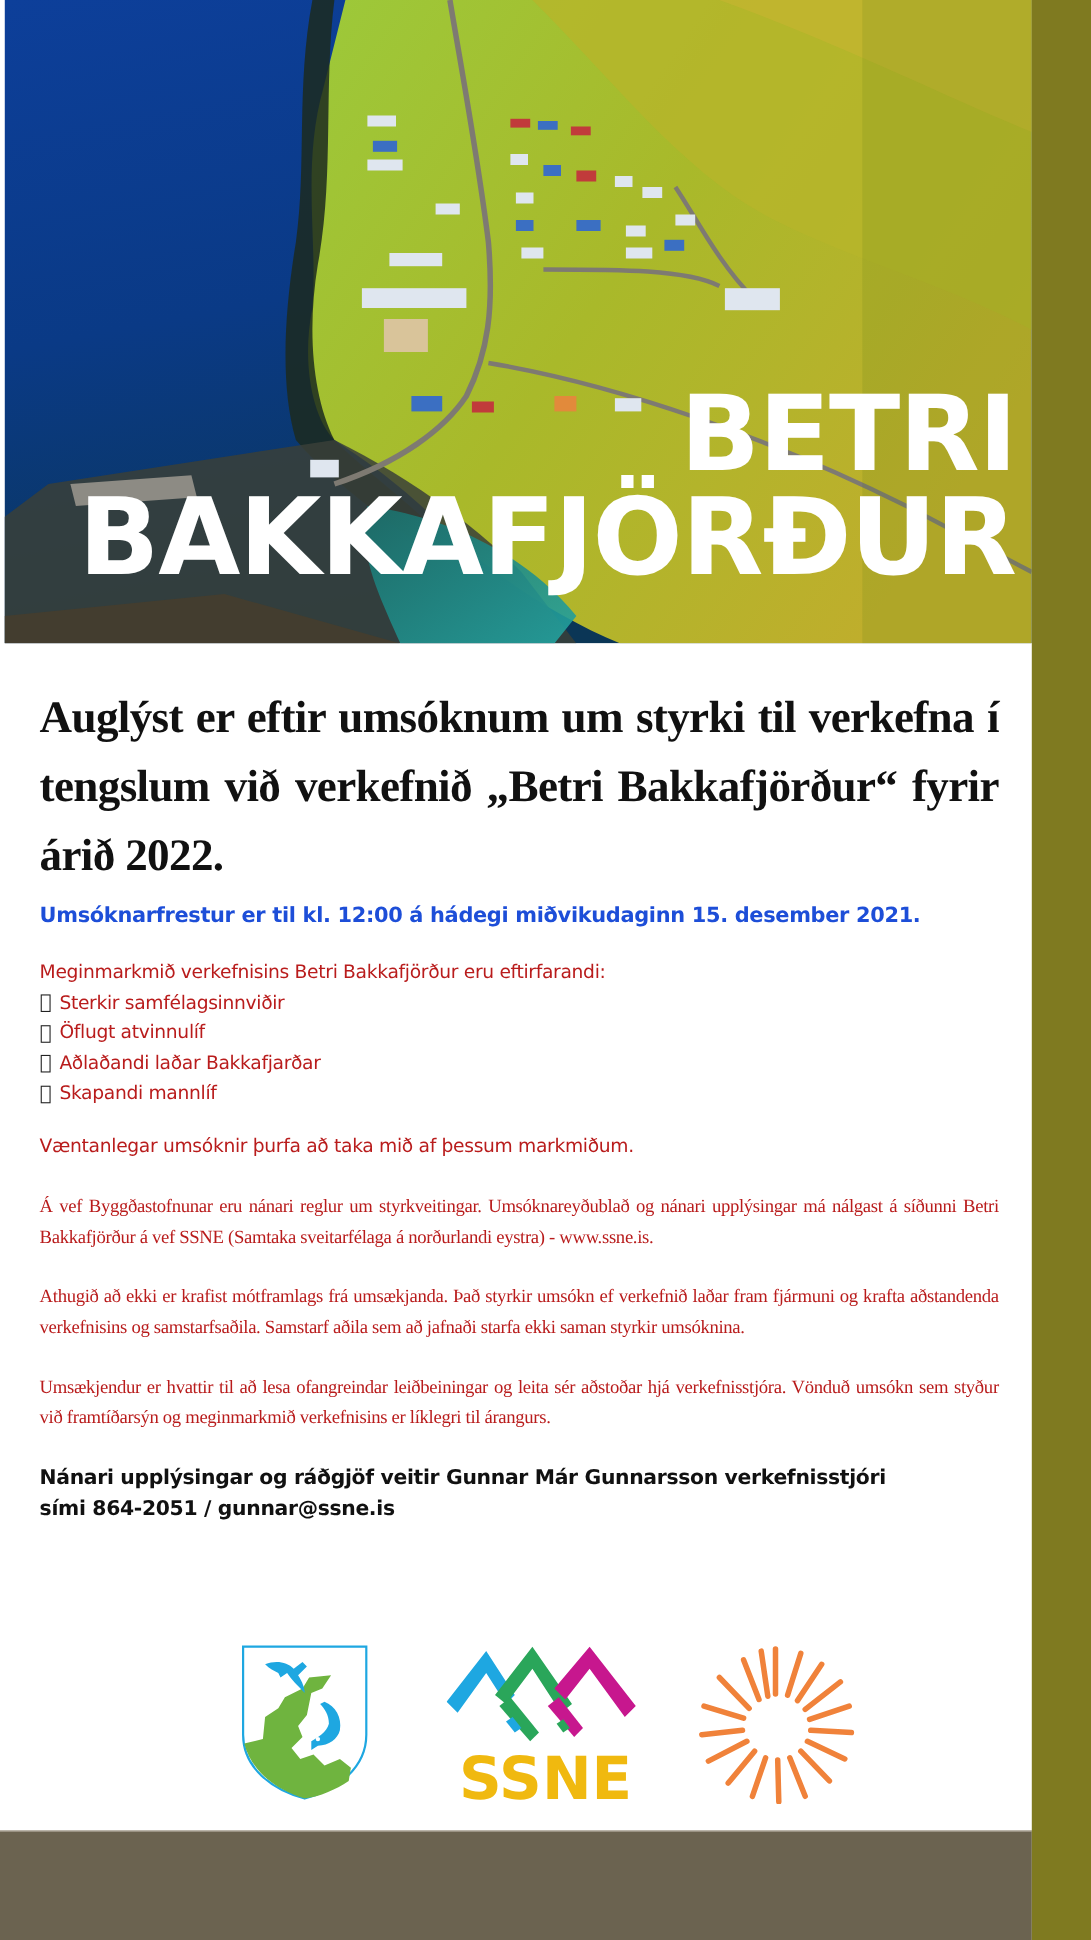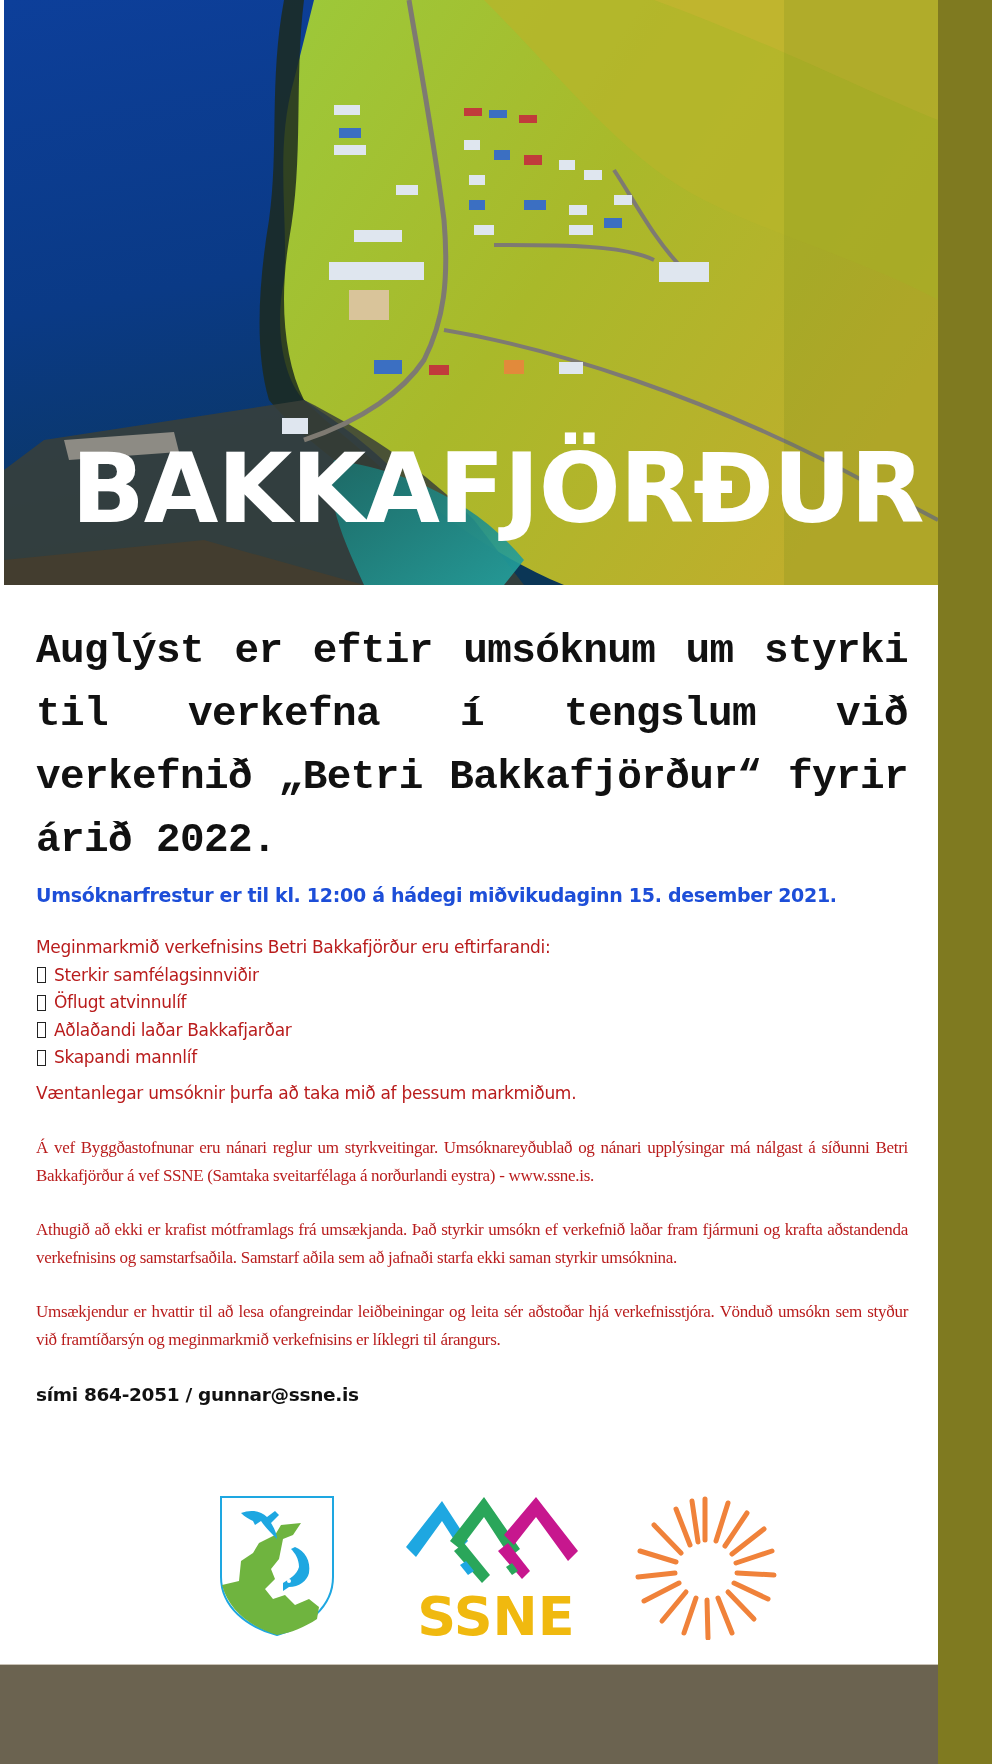--- a/index.html
+++ b/index.html
@@ -17,29 +17,29 @@
 
   
   .hero { position: absolute; left: 4px; top: 0; width: 934px; height: 585px; overflow: hidden; }
   .hero-svg { position: absolute; left: 0; top: 0; width: 934px; height: 585px; display: block; }
   .hero-title { position: absolute; right: 14px; color: #ffffff; font-family: "DejaVu Sans", sans-serif; font-weight: bold; letter-spacing: -1px; text-align: right; line-height: 1; }
   .hero-title.line1 { top: 348px; font-size: 95px; }
   .hero-title.line2 { top: 440px; font-size: 97px; transform: scaleX(0.995); transform-origin: right; }
 
   
   .content { position: absolute; left: 36px; top: 620px; width: 872px; }
-  .headline { font-family: Liberation Mono, monospace; font-weight: bold; font-size: 41px; line-height: 63px; text-align: justify; text-align-last: left; letter-spacing: -0.6px; color: #111; }
+  .headline { font-family: Liberation Serif, serif; font-weight: bold; font-size: 41px; line-height: 63px; text-align: justify; text-align-last: left; letter-spacing: -0.6px; color: #111; }
   .deadline { margin-top: 10px; font-family: "DejaVu Sans", sans-serif; font-weight: bold; font-size: 19px; line-height: 26px; letter-spacing: -0.3px; color: #1d4ed8; }
 
   .body-text { font-family: "DejaVu Sans", sans-serif; font-size: 17px; line-height: 27.5px; color: #b91c1c; letter-spacing: -0.3px; }
   .goals { margin-top: 26px; }
   .goal-item { display: flex; align-items: center; text-align: right; }
   .tofu { display: inline-block; width: 9px; height: 16px; border: 1.2px solid #222; margin-right: 8px; margin-left: 1px; flex: none; }
   .para { margin-top: 20px; text-align: justify; }
-  .para.first { margin-top: 8px; }
+  .para.first { margin-top: 20px; }
   .para.gap { margin-top: 27px; font-family: Liberation Serif, serif; }
   .contact { margin-top: 28px; font-weight: bold; font-family: "DejaVu Sans", sans-serif; font-size: 18.5px; line-height: 27.5px; letter-spacing: -0.3px; color: #111; }
 
   
   .logos { position: absolute; left: 0; top: 1495px; width: 826px; height: 150px; }
   .logo { position: absolute; top: 0; }
   .logo-shield { left: 219px; width: 116px; height: 142px; }
   .logo-ssne { left: 406px; width: 180px; height: 145px; }
   .logo-sun { left: 632px; width: 146px; height: 145px; }
 </style>
@@ -112,20 +112,21 @@
         <rect x="565" y="205" width="18" height="10"></rect>
         <rect x="610" y="195" width="18" height="10"></rect>
         <rect x="580" y="170" width="18" height="10"></rect>
         <rect x="600" y="218" width="18" height="10" fill="#3b6fc2"></rect>
         <rect x="565" y="225" width="24" height="10"></rect>
         <rect x="470" y="225" width="20" height="10"></rect>
       </g>
 
       <rect x="780" y="0" width="154" height="585" fill="#5a7a15" opacity="0.15"></rect>
     </svg>
+    <div class="hero-title line1">BETRI</div>
     <div class="hero-title line2">BAKKAFJÖRÐUR</div>
   </div>
 
   <div class="content">
     <h1 class="headline">Auglýst er eftir umsóknum um styrki til verkefna í tengslum við verkefnið „Betri Bakkafjörður“ fyrir árið 2022.</h1>
     <div class="deadline">Umsóknarfrestur er til kl. 12:00 á hádegi miðvikudaginn 15. desember 2021.</div>
 
     <div class="body-text goals">
       <div>Meginmarkmið verkefnisins Betri Bakkafjörður eru eftirfarandi:</div>
       <div class="goal-item">
@@ -145,20 +146,21 @@
         <span>Skapandi mannlíf</span>
       </div>
     </div>
 
     <p class="body-text para first">Væntanlegar umsóknir þurfa að taka mið af þessum markmiðum.</p>
     <p class="body-text para gap">Á vef Byggðastofnunar eru nánari reglur um styrkveitingar. Umsóknareyðublað og nánari upplýsingar má nálgast á síðunni Betri Bakkafjörður á vef SSNE (Samtaka sveitarfélaga á norðurlandi eystra) - www.ssne.is.</p>
     <p class="body-text para gap">Athugið að ekki er krafist mótframlags frá umsækjanda. Það styrkir umsókn ef verkefnið laðar fram fjármuni og krafta aðstandenda verkefnisins og samstarfsaðila. Samstarf aðila sem að jafnaði starfa ekki saman styrkir umsóknina.</p>
     <p class="body-text para gap">Umsækjendur er hvattir til að lesa ofangreindar leiðbeiningar og leita sér aðstoðar hjá verkefnisstjóra. Vönduð umsókn sem styður við framtíðarsýn og meginmarkmið verkefnisins er líklegri til árangurs.</p>
 
     <div class="contact">
+      <div>Nánari upplýsingar og ráðgjöf veitir Gunnar Már Gunnarsson verkefnisstjóri</div>
       <div>sími 864-2051  / gunnar@ssne.is</div>
     </div>
   </div>
 
   <div class="logos">
     <svg class="logo logo-shield" viewBox="0 0 116 142">
       <path d="M2 2 L114 2 L114 82 C114 112 88 132 58 140 C28 132 2 112 2 82 Z" fill="#ffffff" stroke="#1ea7e1" stroke-width="2"></path>
       <path d="M3 90 L20 86 L22 66 L34 58 L40 48 L56 40 L62 30 L82 28 L74 40 L64 44 L60 64 L52 74 L56 84 L46 94 L54 104 L66 100 L76 110 L90 104 L100 112 L98 124 C86 132 72 138 58 140 C32 132 10 116 3 90 Z" fill="#6fb43f"></path>
       <path d="M22 18 C32 14 42 16 48 22 L56 16 L60 20 L52 28 C56 34 58 40 58 44 C52 38 46 32 42 26 L36 30 L34 26 C30 24 26 22 22 18 Z" fill="#1ea7e1"></path>
       <path d="M76 52 C86 56 92 66 90 78 C88 86 80 92 70 92 L64 96 L64 88 C70 84 78 80 80 72 C80 64 76 58 72 54 Z" fill="#1ea7e1"></path>

